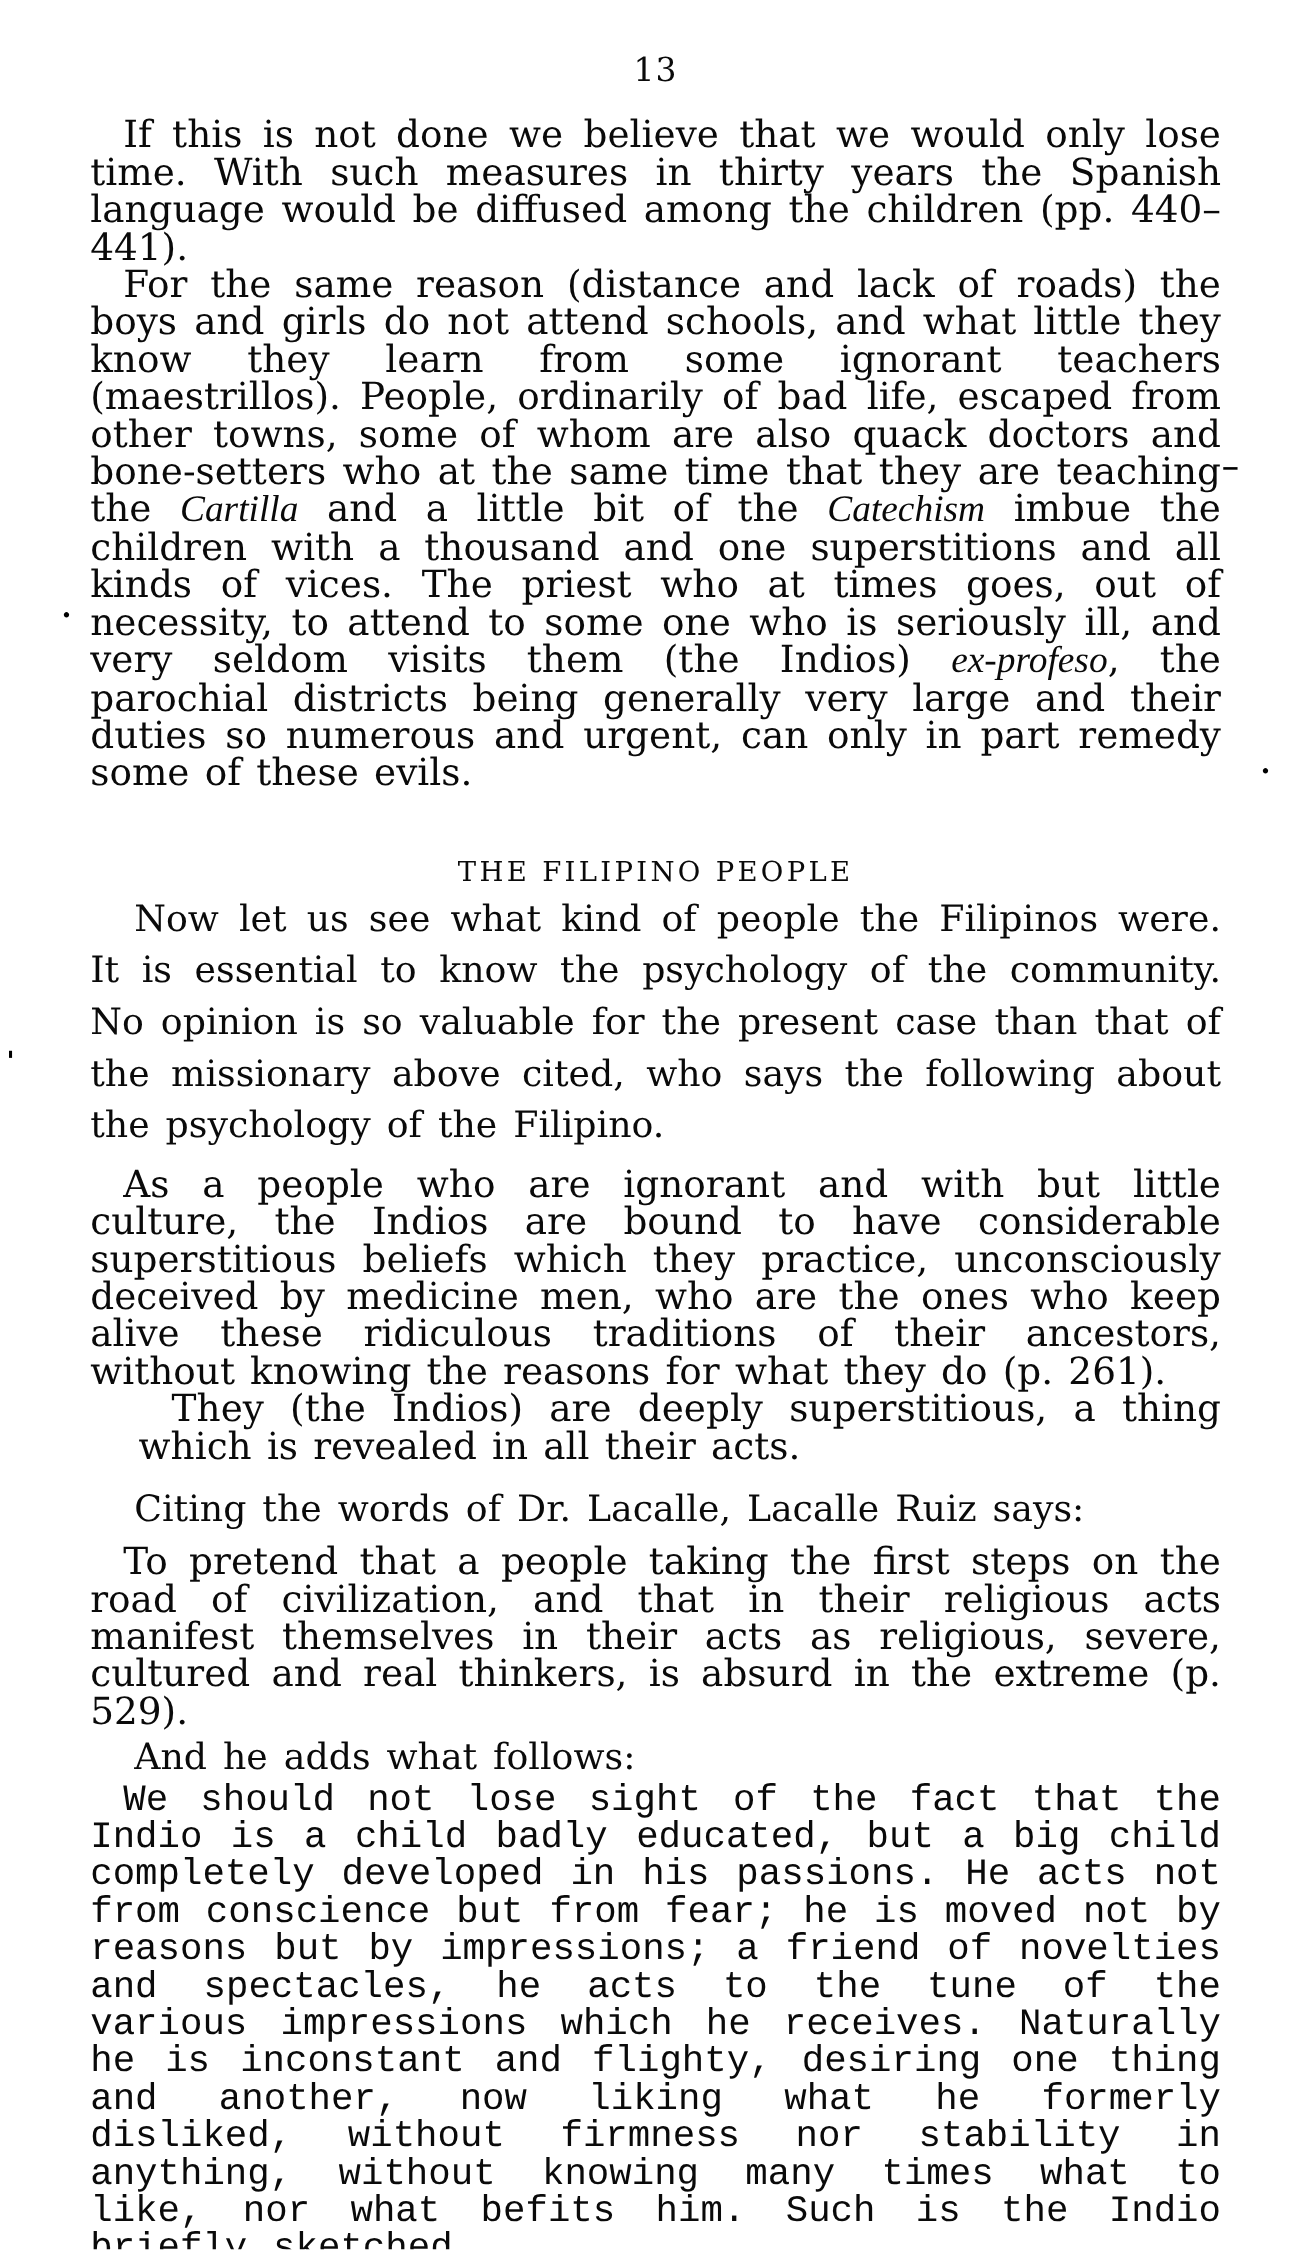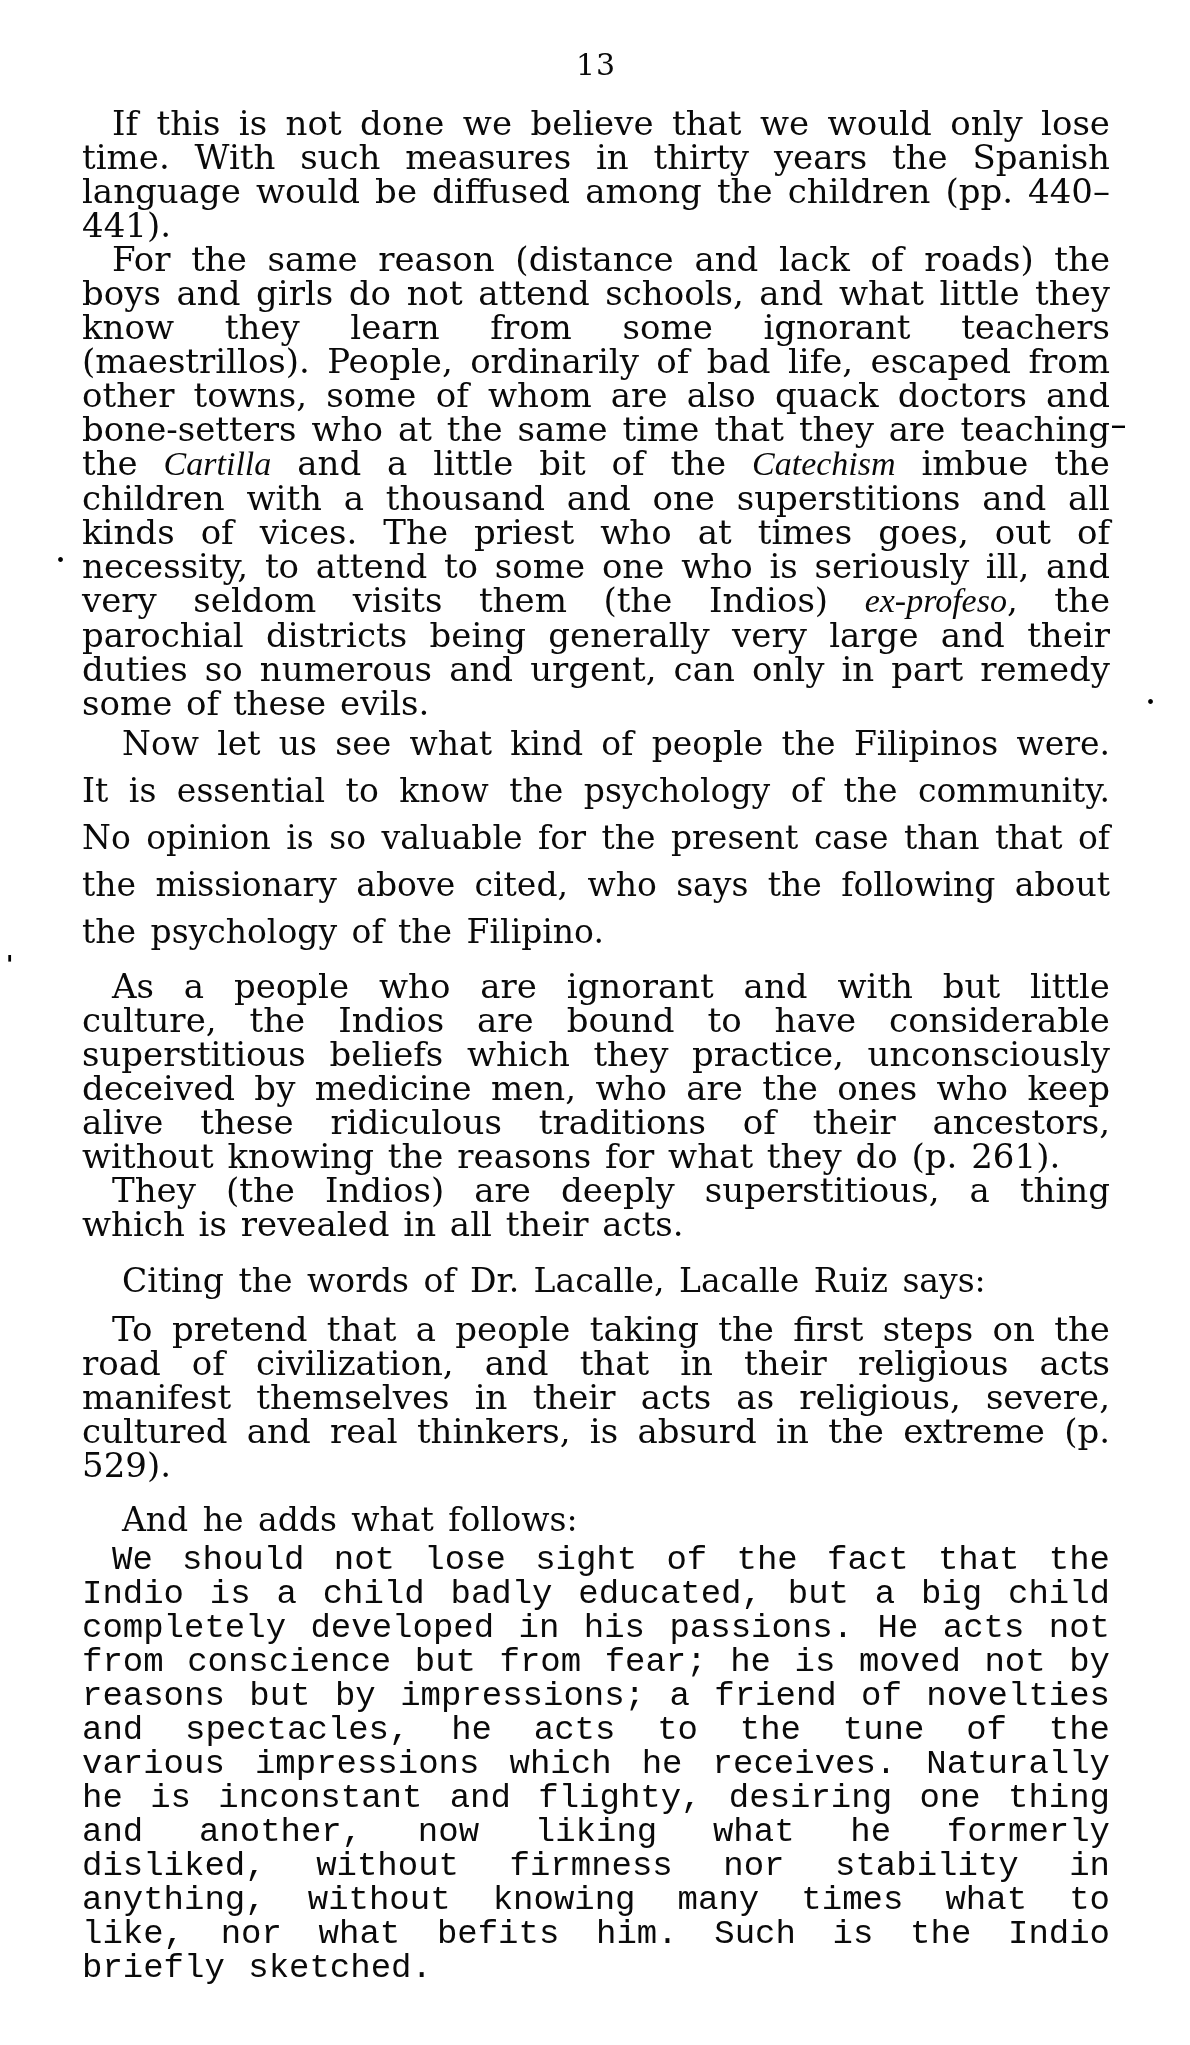--- a/index.html
+++ b/index.html
@@ -48,24 +48,24 @@
   .first-para { margin-top: 24px; }
   .heading {
     margin-top: 55px;
     text-align: center;
     font-size: 25px;
     line-height: 36px;
     letter-spacing: 3px;
   }
   .lead { }
   .quote1 { margin-top: 14px; }
-  .quote2 { margin-top: 0; }
+  .quote2 { margin-top: 0; margin-left: 44px; }
   .lead2 { margin-top: 16px; }
   .quote3 { margin-top: 8px; }
-  .lead3 { margin-top: 14px; }
+  .lead3 { }
   .quote4 { margin-top: 0; font-family: Liberation Mono, monospace; }
   .italic { font-style: italic; font-family: Liberation Serif, serif; }
   .artifact {
     position: absolute;
     font-size: 26px;
     line-height: 26px;
     color: #000;
     font-weight: bold;
   }
   .art-underscore { left: 1112px; top: 400px; }
@@ -79,20 +79,21 @@
 <div class="sheet">
 
   <div class="column">
 
     <div class="pageno">13</div>
 
     <p class="p-small first-para">If this is not done we believe that we would only lose time. With such measures in thirty years the Spanish language would be diffused among the children (pp. 440–441).</p>
 
     <p class="p-small"><span>For the same reason (distance and lack of roads) the boys and girls do not attend schools, and what little they know they learn from some ignorant teachers (maestrillos). People, ordinarily of bad life, escaped from other towns, some of whom are also quack doctors and bone-setters who at the same time that they are teaching the </span><span class="italic">Cartilla</span><span> and a little bit of the </span><span class="italic">Catechism</span><span> imbue the children with a thousand and one superstitions and all kinds of vices. The priest who at times goes, out of necessity, to attend to some one who is seriously ill, and very seldom visits them (the Indios) </span><span class="italic">ex-profeso</span><span>, the parochial districts being generally very large and their duties so numerous and urgent, can only in part remedy some of these evils.</span></p>
 
+    <div class="heading">THE FILIPINO PEOPLE</div>
 
     <p class="p-large lead">Now let us see what kind of people the Filipinos were. It is essential to know the psychology of the community. No opinion is so valuable for the present case than that of the missionary above cited, who says the following about the psychology of the Filipino.</p>
 
     <p class="p-small quote1">As a people who are ignorant and with but little culture, the Indios are bound to have considerable superstitious beliefs which they practice, unconsciously deceived by medicine men, who are the ones who keep alive these ridiculous traditions of their ancestors, without knowing the reasons for what they do (p. 261).</p>
 
     <p class="p-small quote2">They (the Indios) are deeply superstitious, a thing which is revealed in all their acts.</p>
 
     <p class="p-large lead2">Citing the words of Dr. Lacalle, Lacalle Ruiz says:</p>
 
     <p class="p-small quote3">To pretend that a people taking the first steps on the road of civilization, and that in their religious acts manifest themselves in their acts as religious, severe, cultured and real thinkers, is absurd in the extreme (p. 529).</p>

